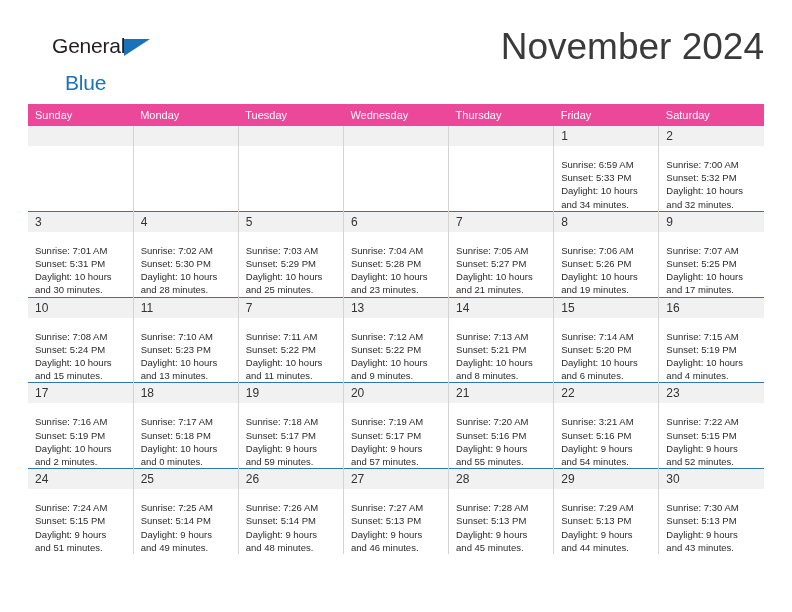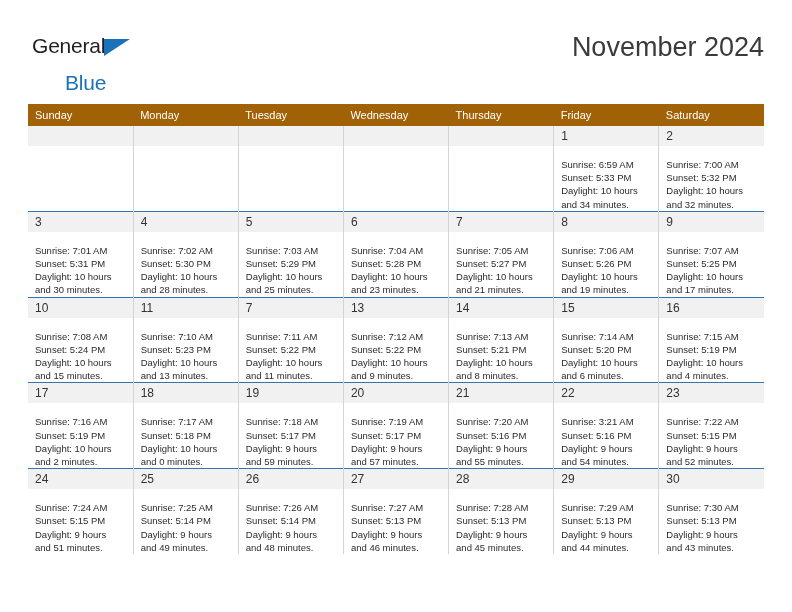--- a/index.html
+++ b/index.html
@@ -36,20 +36,21 @@
     left: 4px;
     top: 4px;
     width: 130px;
     height: 48px;
   }
   .brand-top {
     position: relative;
     height: 24px;
     line-height: 24px;
     white-space: nowrap;
+    margin-left: 20px;
   }
   .brand-general {
     font-size: 21px;
     color: #231f20;
     letter-spacing: -0.2px;
   }
   .brand-tri {
     display: inline-block;
     width: 0;
     height: 0;
@@ -67,21 +68,21 @@
     letter-spacing: -0.2px;
   }
 
   .title-block {
     position: absolute;
     right: 0;
     top: 0;
     text-align: right;
   }
   .cal-title {
-    font-size: 27px;
+    font-size: 37px;
     color: #3a3a3a;
     line-height: 34px;
     white-space: nowrap;
   }
   .cal-subtitle {
     font-size: 13px;
     color: #3a3a3a;
     line-height: 20px;
     margin-top: 3px;
     white-space: nowrap;
@@ -90,21 +91,21 @@
   
   .calendar {
     position: absolute;
     left: 28px;
     top: 104px;
     width: 736px;
     border-collapse: collapse;
     table-layout: fixed;
   }
   .calendar th {
-    background: #a16207;
+    background: #ec4899;
     color: #ffffff;
     font-size: 11px;
     font-weight: normal;
     text-align: left;
     padding: 5px 0 5px 7px;
     height: 11px;
     border: none;
   }
   .calendar td {
     width: 105.14px;

